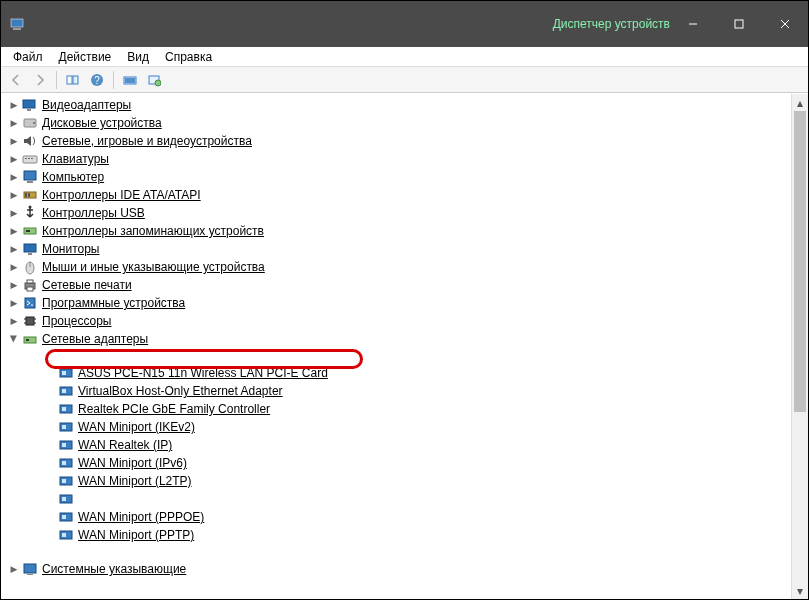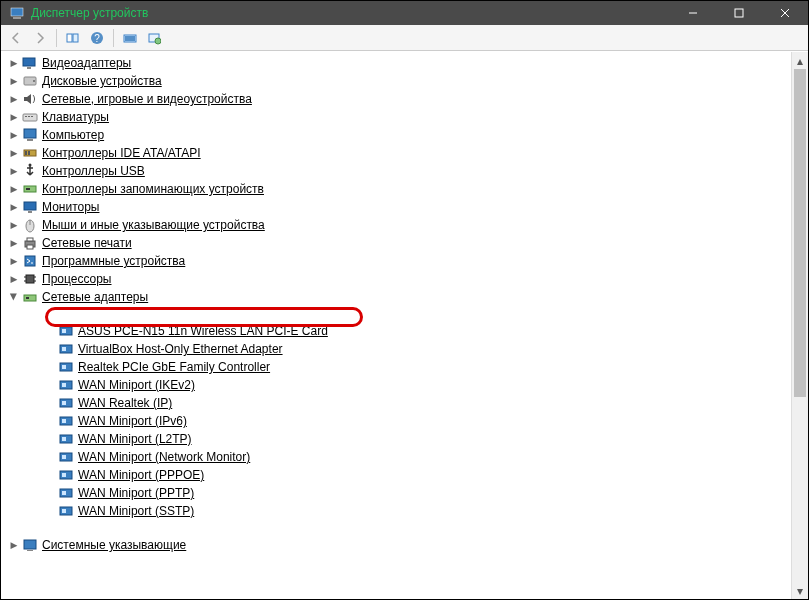--- a/index.html
+++ b/index.html
@@ -14,26 +14,27 @@
   .window {
     width: 809px;
     height: 600px;
     border: 1px solid #000;
     display: flex;
     flex-direction: column;
     background: #fff;
     overflow: hidden;
   }
   .titlebar {
-    height: 24px;
+    height: 46px;
     background: #4a4a4a;
     display: flex;
     align-items: center;
     padding: 0 0 0 8px;
-    color: #22c55e;
+    color: #86efac;
+    text-align: right;
   }
   .titlebar-icon {
     width: 16px; height: 16px;
     margin-right: 6px;
     display: flex; align-items: center; justify-content: center;
   }
   .titlebar-title { flex: 1; font-size: 12px; }
   .win-controls { display: flex; height: 100%; }
   .win-btn {
     width: 46px;
@@ -160,20 +161,26 @@
         </div>
       <div class="win-btn close">
           <svg width="10" height="10">
             <line x1="1" y1="1" x2="9" y2="9" stroke="#fff" stroke-width="1"></line>
             <line x1="9" y1="1" x2="1" y2="9" stroke="#fff" stroke-width="1"></line>
           </svg>
         </div>
     </div>
   </div>
 
+  <div class="menubar">
+    <div class="menu-item">Файл</div>
+    <div class="menu-item">Действие</div>
+    <div class="menu-item">Вид</div>
+    <div class="menu-item">Справка</div>
+  </div>
 
   <div class="toolbar">
     <div class="tool-btn disabled">
       <svg width="14" height="14" viewBox="0 0 14 14">
           <path d="M9 2L4 7l5 5" fill="none" stroke="#000" stroke-width="1.5"></path>
         </svg>
     </div>
     <div class="tool-btn disabled">
       <svg width="14" height="14" viewBox="0 0 14 14">
           <path d="M5 2l5 5-5 5" fill="none" stroke="#000" stroke-width="1.5"></path>
@@ -471,21 +478,20 @@
               </li>
             <li>
                 <div class="node">
                   <span class="expander"></span>
                   <span class="icon">
                     <svg width="16" height="16">
                       <rect x="2" y="4" width="12" height="8" fill="#3a7ebf" stroke="#164a80"></rect>
                       <rect x="4" y="6" width="4" height="4" fill="#cce6ff"></rect>
                     </svg>
                   </span>
-                  <span class="label">WAN Miniport (Network Monitor)</span>
                 </div>
               </li>
             <li>
                 <div class="node">
                   <span class="expander"></span>
                   <span class="icon">
                     <svg width="16" height="16">
                       <rect x="2" y="4" width="12" height="8" fill="#3a7ebf" stroke="#164a80"></rect>
                       <rect x="4" y="6" width="4" height="4" fill="#cce6ff"></rect>
                     </svg>
@@ -496,32 +502,20 @@
             <li>
                 <div class="node">
                   <span class="expander"></span>
                   <span class="icon">
                     <svg width="16" height="16">
                       <rect x="2" y="4" width="12" height="8" fill="#3a7ebf" stroke="#164a80"></rect>
                       <rect x="4" y="6" width="4" height="4" fill="#cce6ff"></rect>
                     </svg>
                   </span>
                   <span class="label">WAN Miniport (PPTP)</span>
-                </div>
-              </li>
-            <li>
-                <div class="node">
-                  <span class="expander"></span>
-                  <span class="icon">
-                    <svg width="16" height="16">
-                      <rect x="2" y="4" width="12" height="8" fill="#3a7ebf" stroke="#164a80"></rect>
-                      <rect x="4" y="6" width="4" height="4" fill="#cce6ff"></rect>
-                    </svg>
-                  </span>
-                  <span class="label">WAN Miniport (SSTP)</span>
                 </div>
               </li>
           </ul>
         </li>
         <li>
           <div class="node">
             <span class="expander">▶</span>
             <span class="icon">
                 <svg width="16" height="16">
                   <rect x="2" y="3" width="12" height="9" fill="#3a7ebf" stroke="#164a80"></rect>

